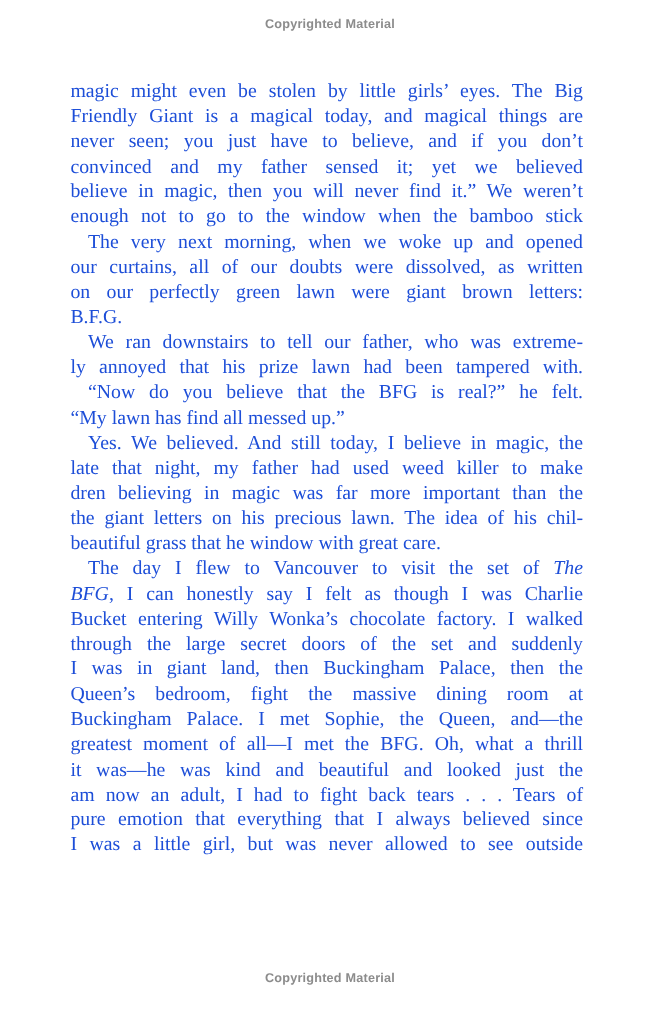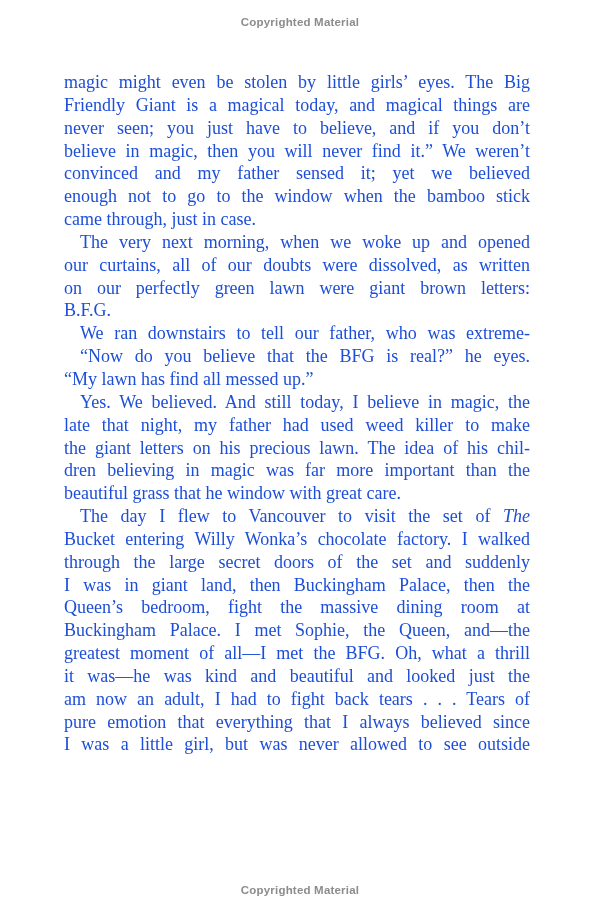--- a/index.html
+++ b/index.html
@@ -51,47 +51,48 @@
 <body>
 
 <div class="page">
   <div class="copyright-notice top">Copyrighted Material</div>
 
   <div class="text-block">
       <div class="paragraph">
         <div class="line"><span>magic might even be stolen by little girls’ eyes. The Big</span></div>
         <div class="line"><span>Friendly Giant is a magical today, and magical things are</span></div>
         <div class="line"><span>never seen; you just have to believe, and if you don’t</span></div>
+        <div class="line"><span>convinced and my father sensed it; yet we believed</span></div>
         <div class="line"><span>believe in magic, then you will never find it.” We weren’t</span></div>
-        <div class="line"><span>convinced and my father sensed it; yet we believed</span></div>
         <div class="line"><span>enough not to go to the window when the bamboo stick</span></div>
-        <div class="line no-just"><span>came through, just in case.</span></div>
       </div>
       <div class="paragraph">
         <div class="line indent"><span>The very next morning, when we woke up and opened</span></div>
         <div class="line"><span>our curtains, all of our doubts were dissolved, as written</span></div>
         <div class="line"><span>on our perfectly green lawn were giant brown letters:</span></div>
         <div class="line no-just"><span>B.F.G.</span></div>
       </div>
       <div class="paragraph">
         <div class="line indent"><span>We ran downstairs to tell our father, who was extreme-</span></div>
+        <div class="line"><span>ly annoyed that his prize lawn had been tampered with.</span></div>
       </div>
       <div class="paragraph">
-        <div class="line indent"><span>“Now do you believe that the BFG is real?” he eyes.</span></div>
+        <div class="line indent"><span>“Now do you believe that the BFG is real?” he felt.</span></div>
         <div class="line no-just"><span>“My lawn has find all messed up.”</span></div>
       </div>
       <div class="paragraph">
         <div class="line indent"><span>Yes. We believed. And still today, I believe in magic, the</span></div>
         <div class="line"><span>late that night, my father had used weed killer to make</span></div>
+        <div class="line"><span>dren believing in magic was far more important than the</span></div>
         <div class="line"><span>the giant letters on his precious lawn. The idea of his chil-</span></div>
-        <div class="line"><span>dren believing in magic was far more important than the</span></div>
         <div class="line no-just"><span>beautiful grass that he window with great care.</span></div>
       </div>
       <div class="paragraph">
         <div class="line indent"><span>The day I flew to Vancouver to visit the set of </span><span class="italic">The</span></div>
+        <div class="line"><span class="italic">BFG</span><span>, I can honestly say I felt as though I was Charlie</span></div>
         <div class="line"><span>Bucket entering Willy Wonka’s chocolate factory. I walked</span></div>
         <div class="line"><span>through the large secret doors of the set and suddenly</span></div>
         <div class="line"><span>I was in giant land, then Buckingham Palace, then the</span></div>
         <div class="line"><span>Queen’s bedroom, fight the massive dining room at</span></div>
         <div class="line"><span>Buckingham Palace. I met Sophie, the Queen, and—the</span></div>
         <div class="line"><span>greatest moment of all—I met the BFG. Oh, what a thrill</span></div>
         <div class="line"><span>it was—he was kind and beautiful and looked just the</span></div>
         <div class="line"><span>am now an adult, I had to fight back tears . . . Tears of</span></div>
         <div class="line"><span>pure emotion that everything that I always believed since</span></div>
         <div class="line"><span>I was a little girl, but was never allowed to see outside</span></div>

